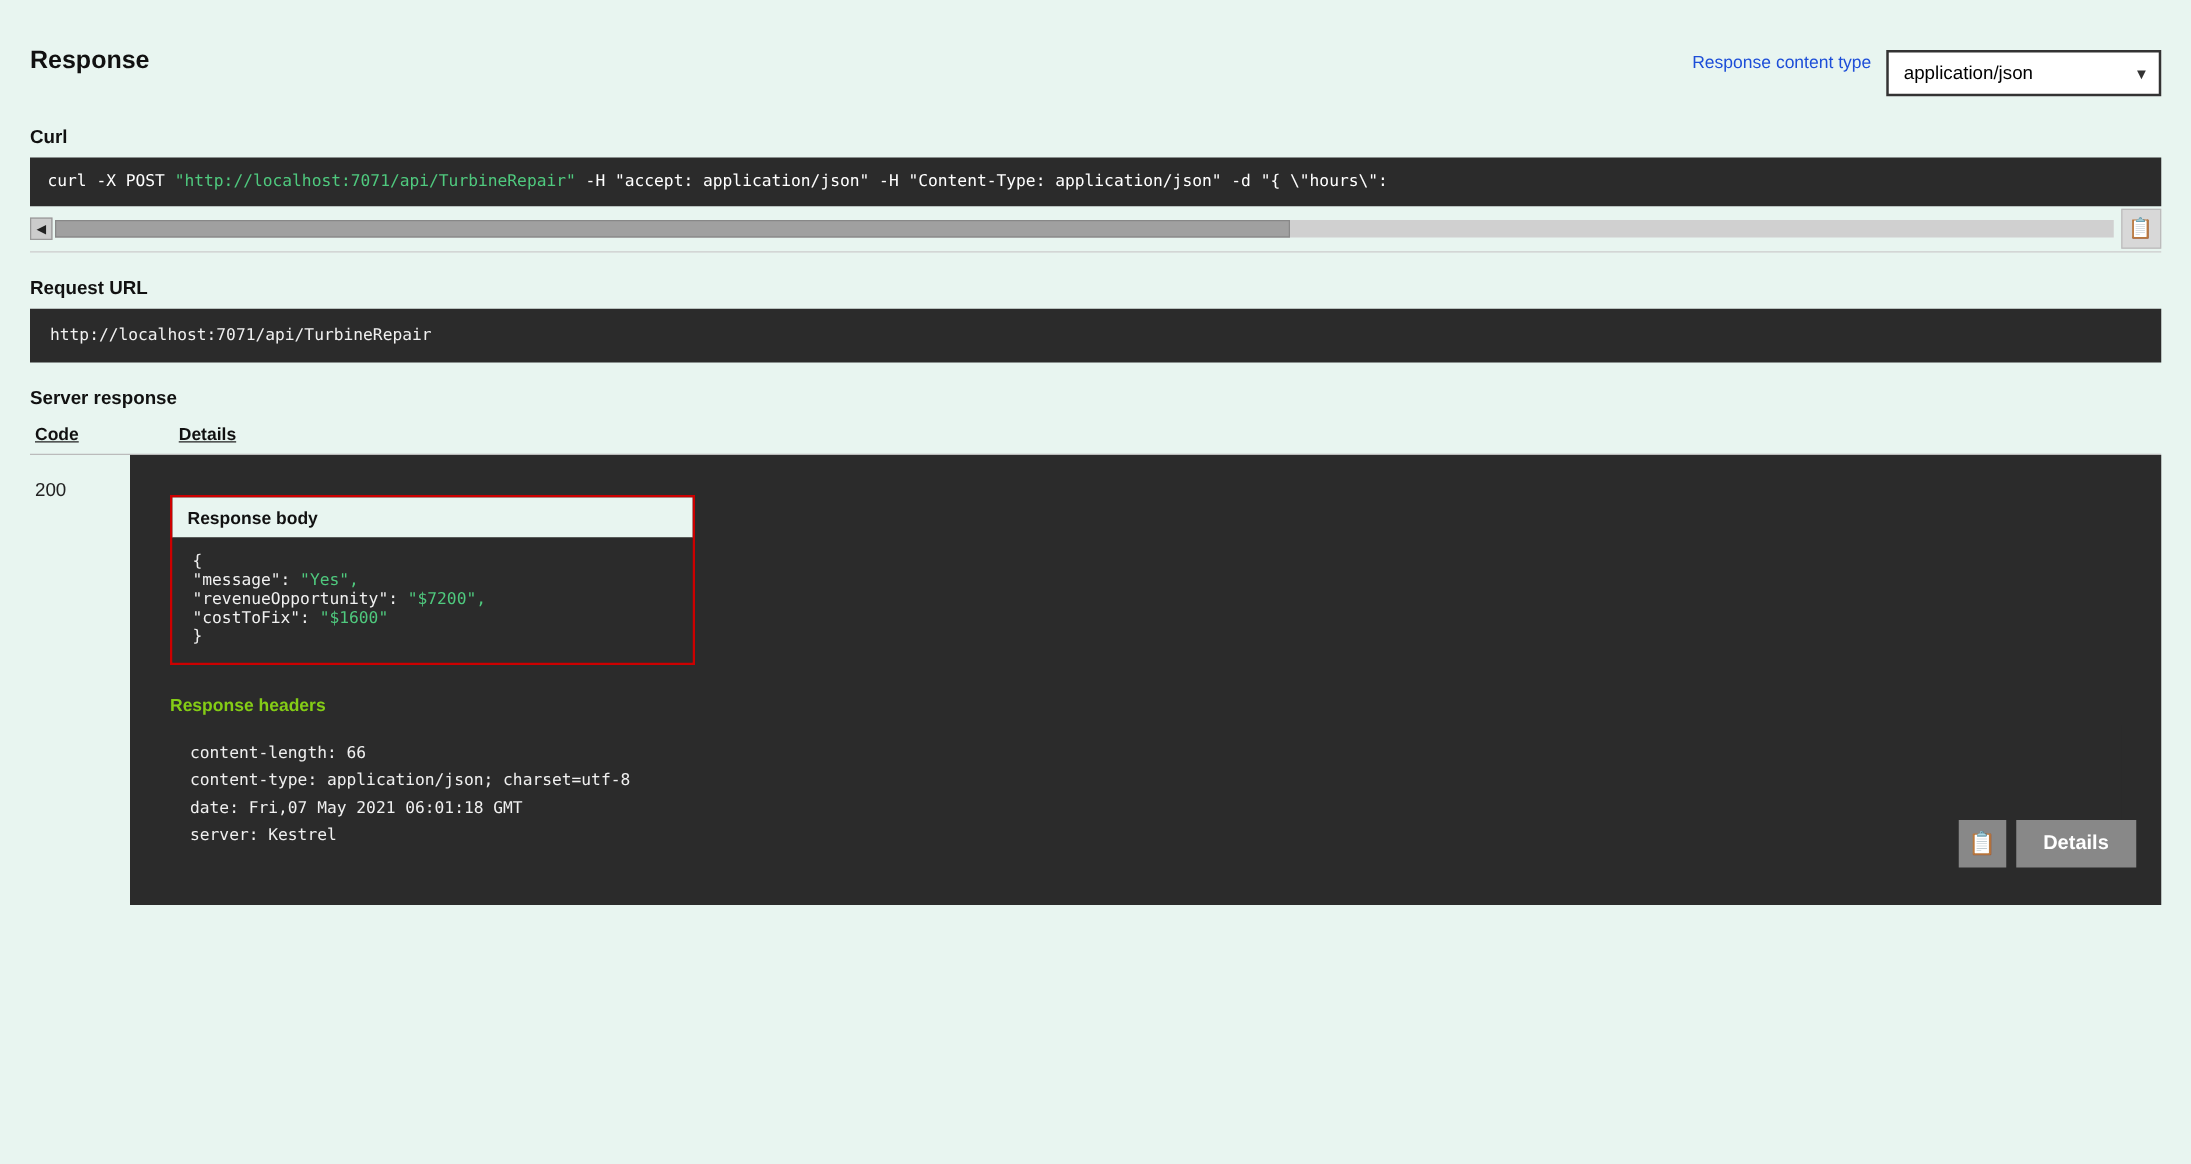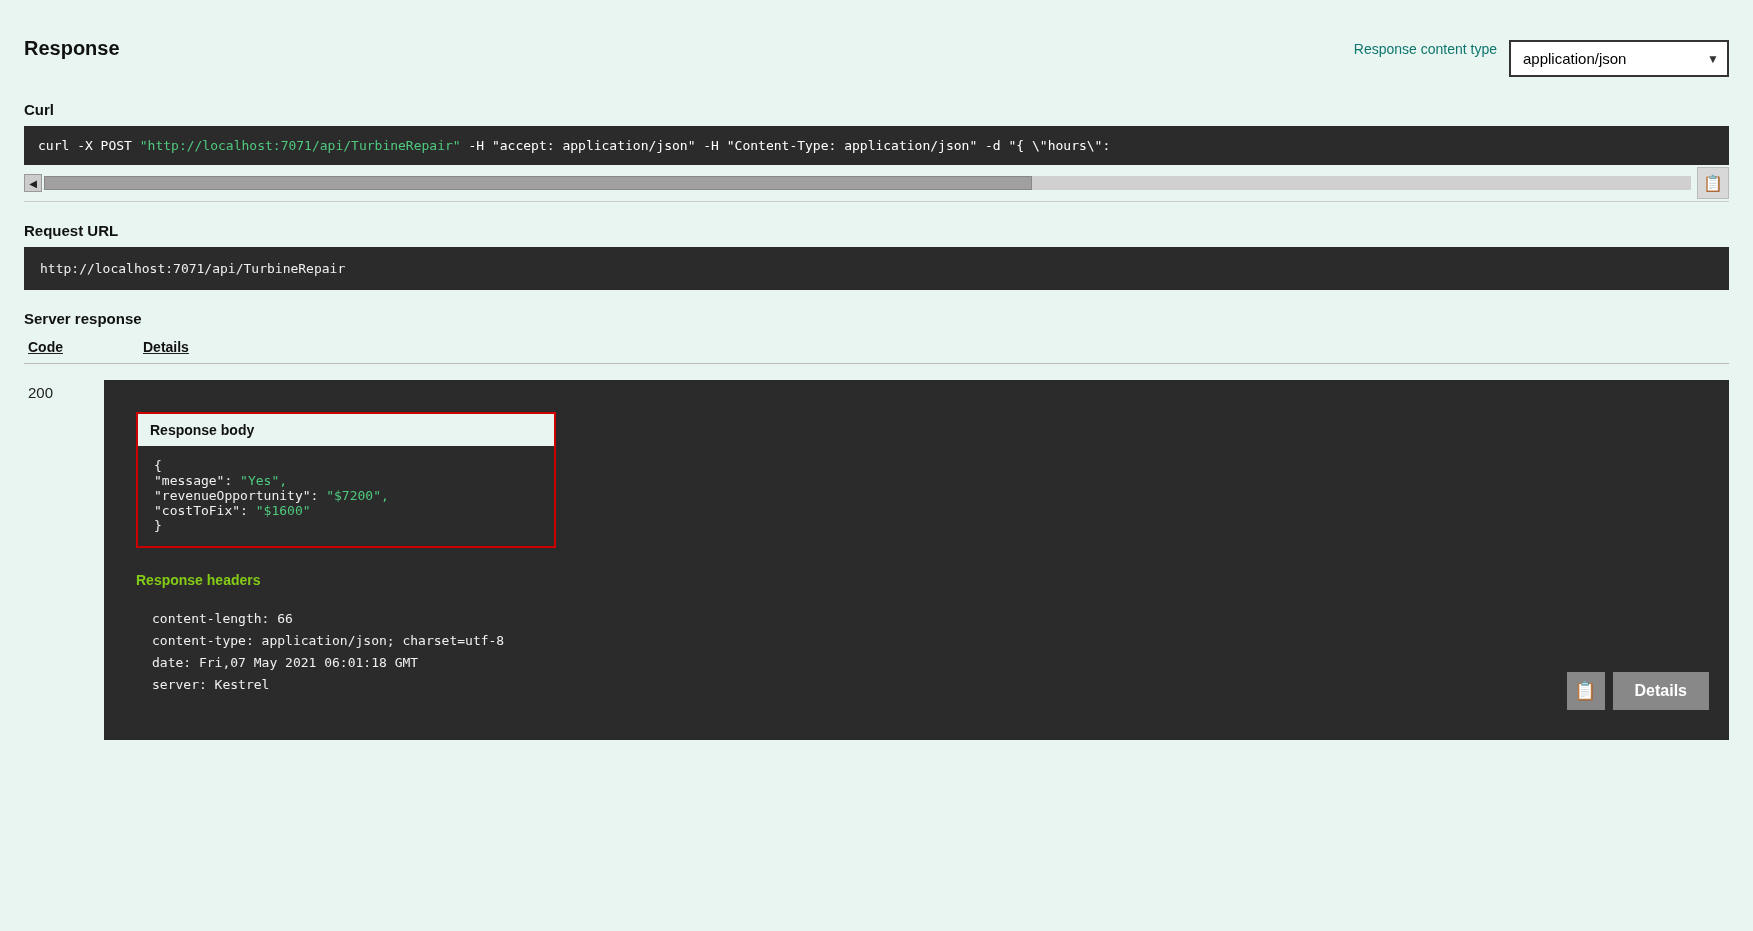--- a/index.html
+++ b/index.html
@@ -27,21 +27,21 @@
       font-weight: bold;
       color: #111;
     }
     .response-content-type-container {
       display: flex;
       align-items: center;
       gap: 12px;
     }
     .response-content-type-label {
       font-size: 14px;
-      color: #0f766e;
+      color: #1d4ed8;
     }
     .response-content-type-select {
       border: 2px solid #333;
       background: #fff;
       padding: 8px 36px 8px 12px;
       font-size: 15px;
       appearance: none;
       -webkit-appearance: none;
       cursor: pointer;
       min-width: 220px;
@@ -277,21 +277,20 @@
       color: #f0f0f0;
       line-height: 1.7;
     }
 
     
     .full-dark-area {
       background-color: #2b2b2b;
       padding: 16px;
       position: relative;
       min-height: 320px;
-      margin-top: 16px;
     }
   </style>
 </head>
 <body>
 
 <div class="main-container">
 
   <div class="header-row">
     <span class="responses-title">Response</span>
     <div class="response-content-type-container">

